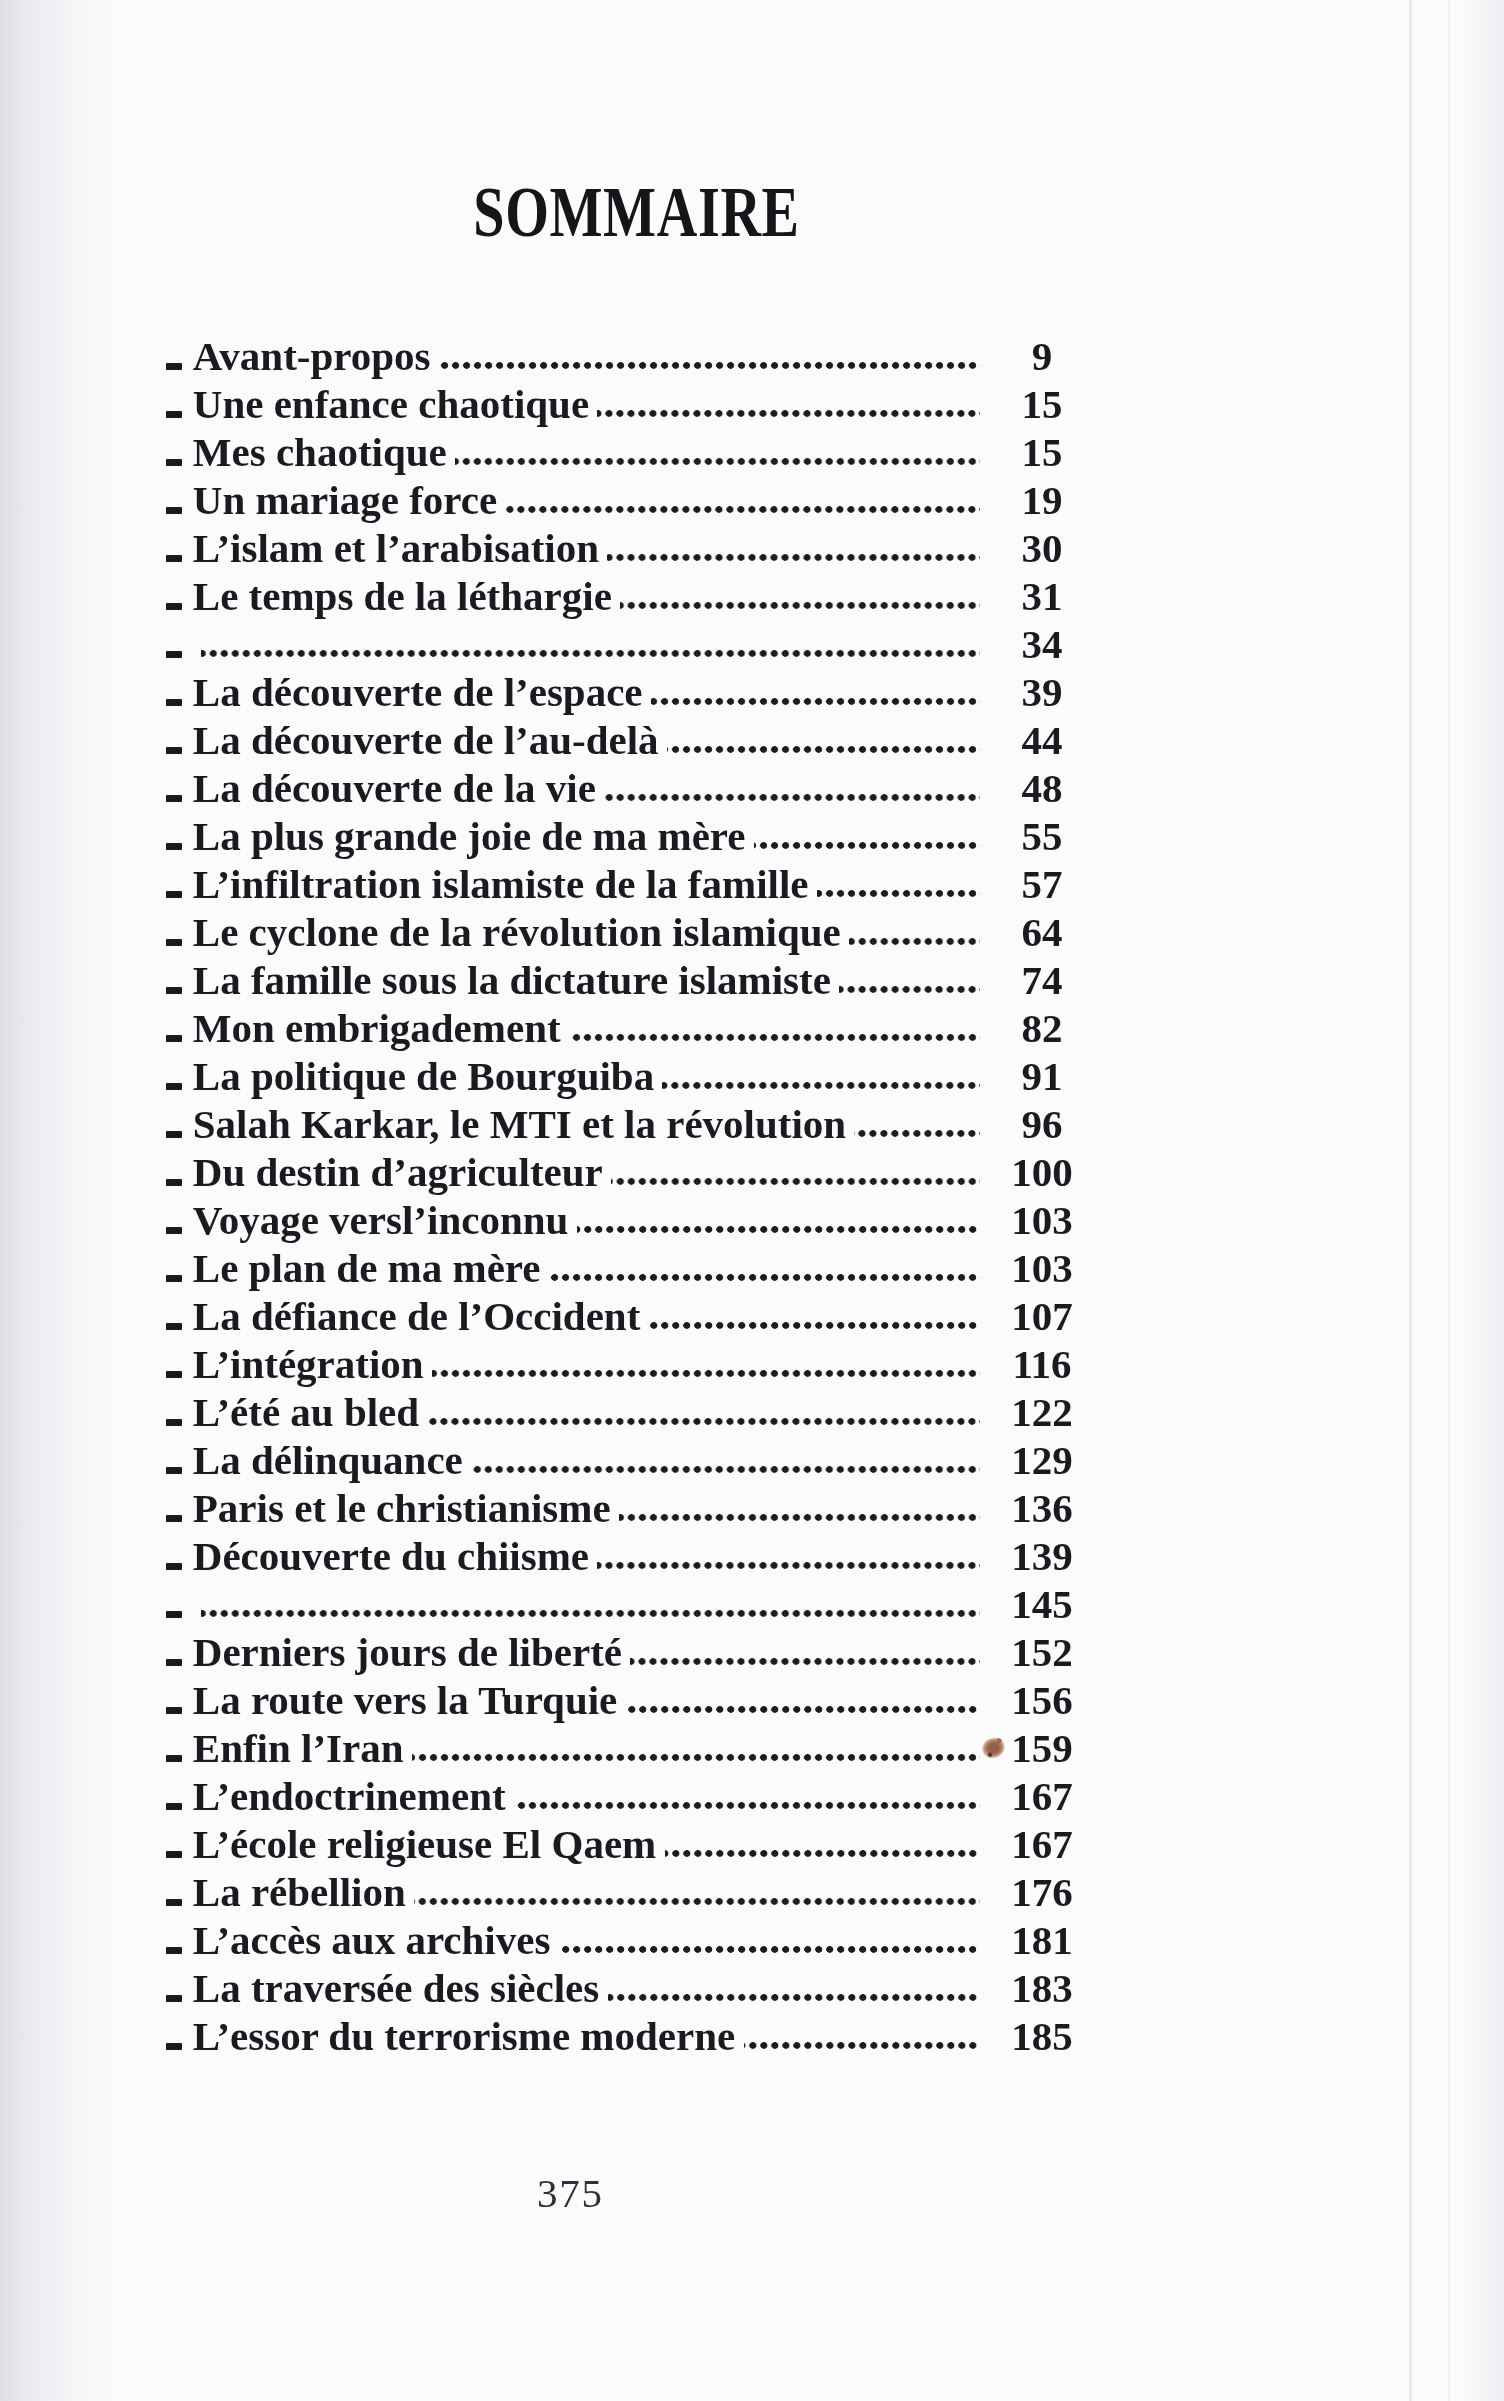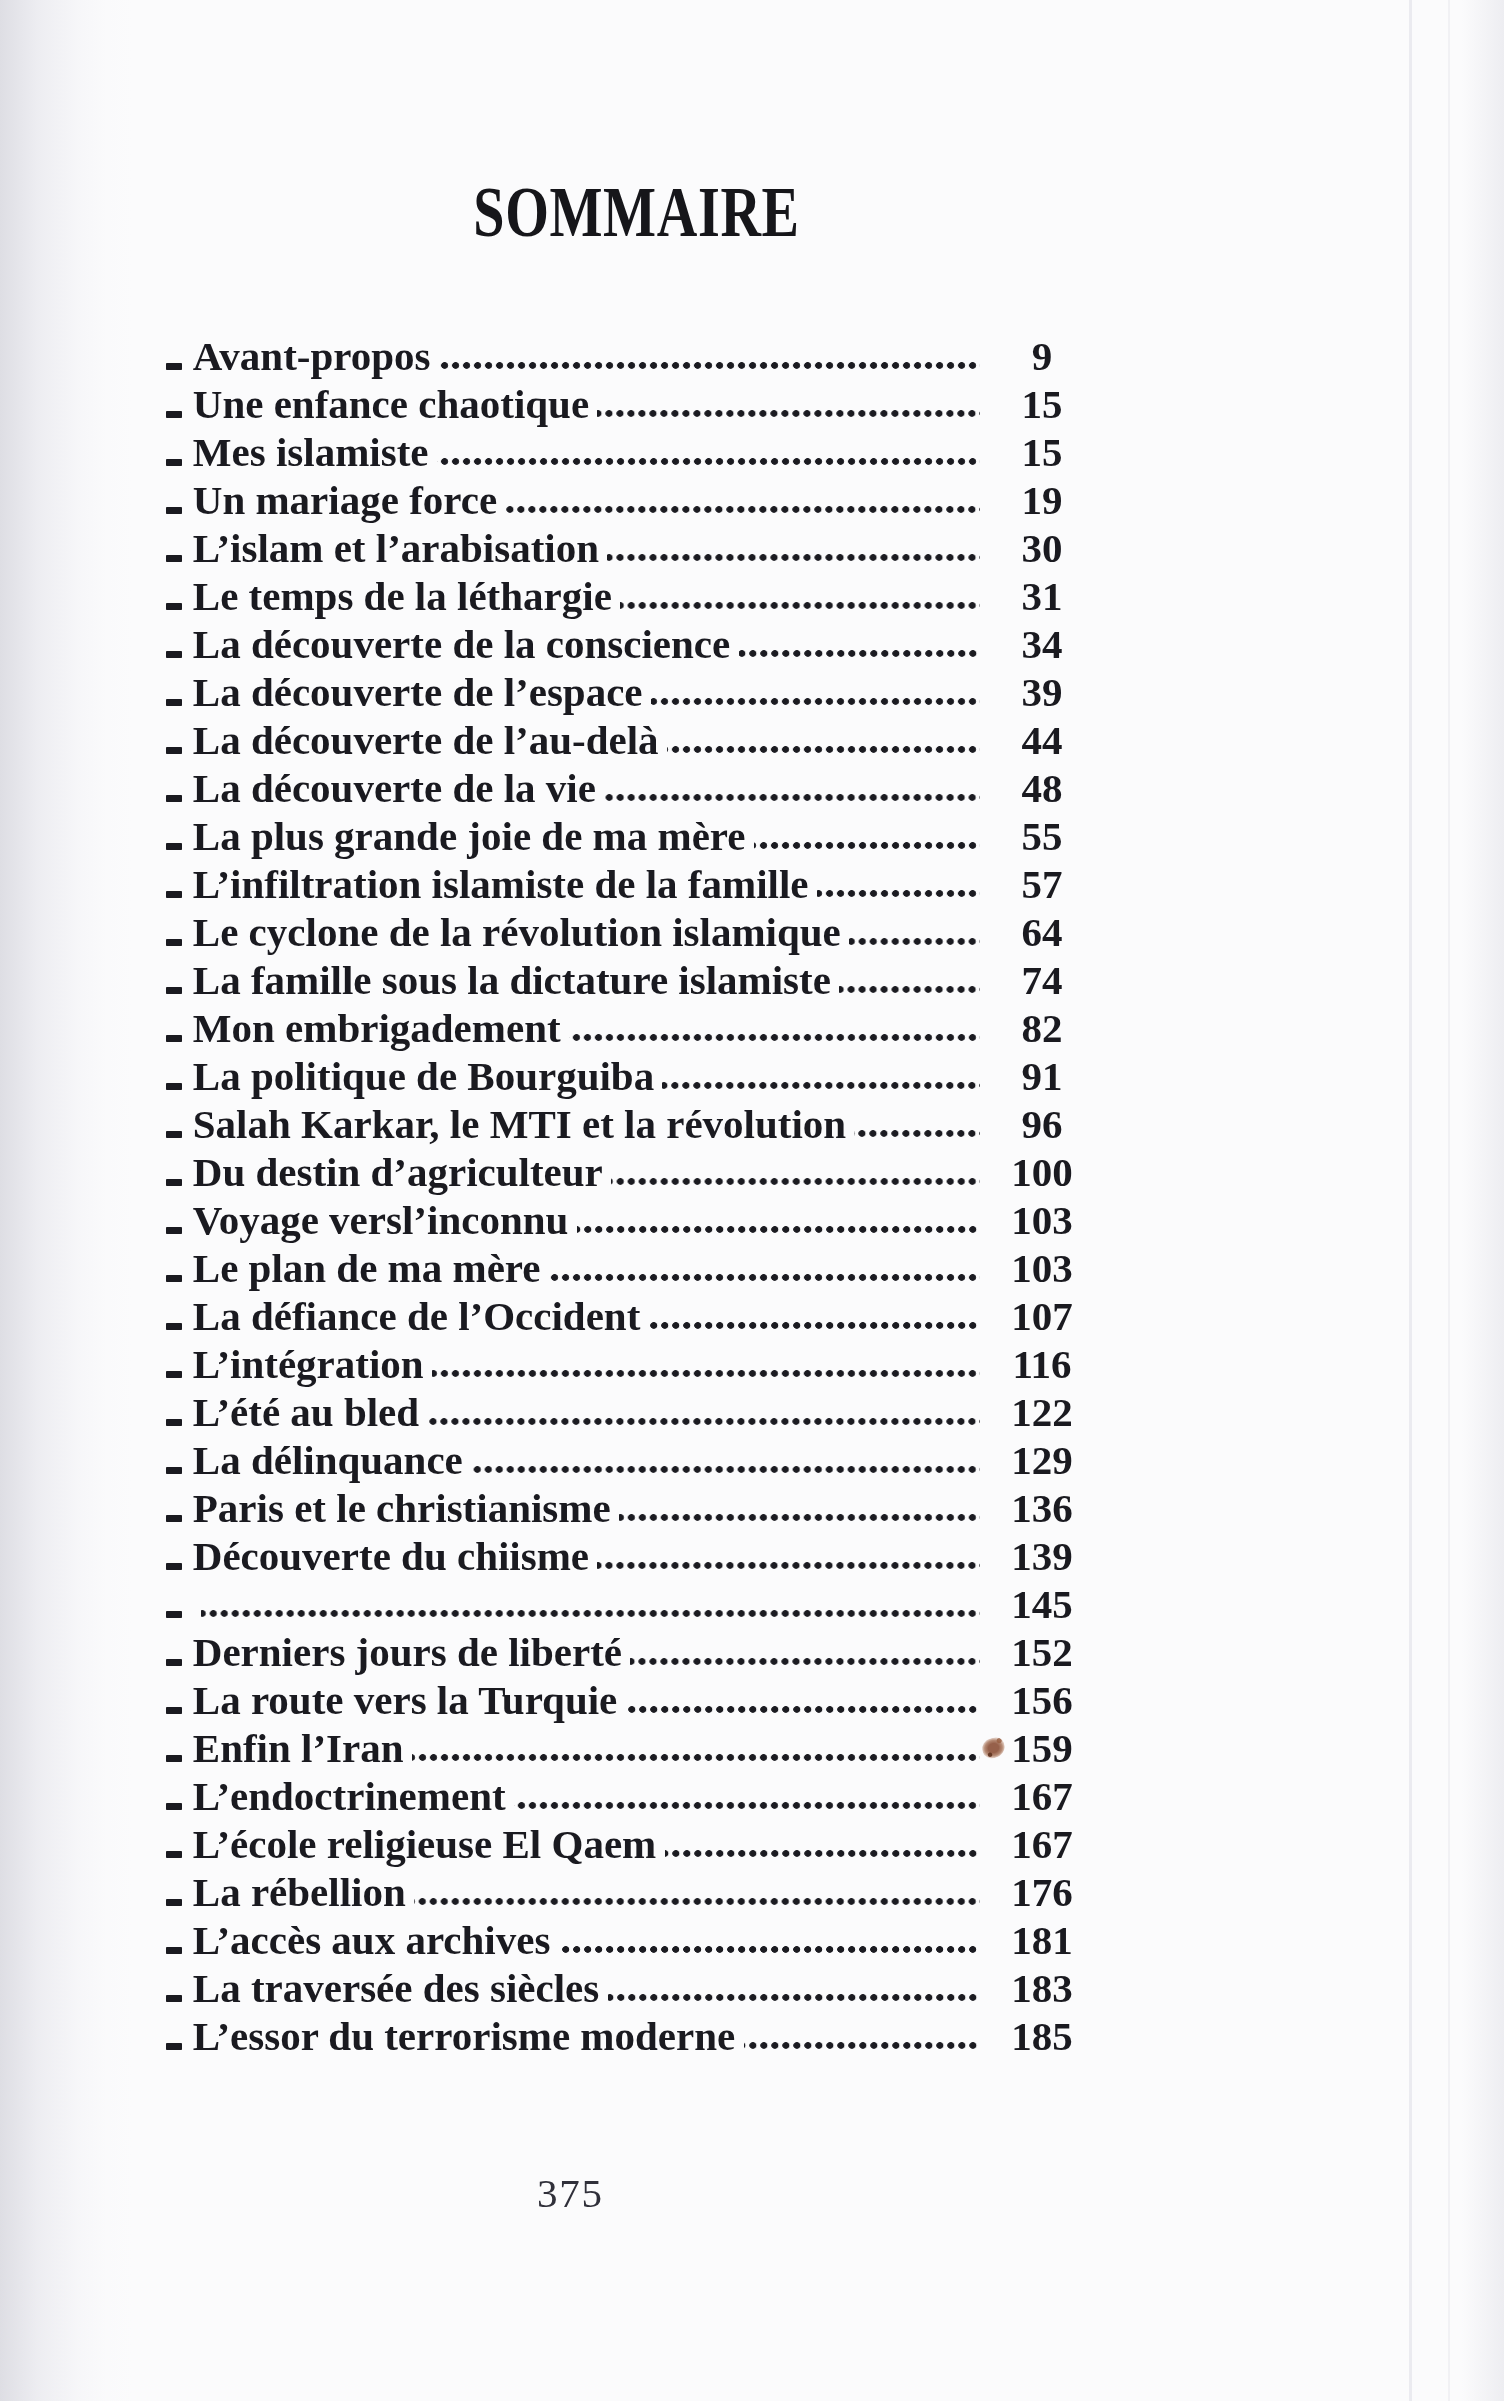--- a/index.html
+++ b/index.html
@@ -96,21 +96,21 @@
     <span class="pnum">9</span>
   </div>
       <div class="row">
     <span class="dash"></span>
     <span class="label">Une enfance chaotique</span>
     <span class="leader"></span>
     <span class="pnum">15</span>
   </div>
       <div class="row">
     <span class="dash"></span>
-    <span class="label">Mes islamiste</span>
+    <span class="label">Mes chaotique</span>
     <span class="leader"></span>
     <span class="pnum">15</span>
   </div>
       <div class="row">
     <span class="dash"></span>
     <span class="label">Un mariage force</span>
     <span class="leader"></span>
     <span class="pnum">19</span>
   </div>
       <div class="row">
@@ -120,21 +120,20 @@
     <span class="pnum">30</span>
   </div>
       <div class="row">
     <span class="dash"></span>
     <span class="label">Le temps de la léthargie</span>
     <span class="leader"></span>
     <span class="pnum">31</span>
   </div>
       <div class="row">
     <span class="dash"></span>
-    <span class="label">La découverte de la conscience</span>
     <span class="leader"></span>
     <span class="pnum">34</span>
   </div>
       <div class="row">
     <span class="dash"></span>
     <span class="label">La découverte de l’espace</span>
     <span class="leader"></span>
     <span class="pnum">39</span>
   </div>
       <div class="row">

